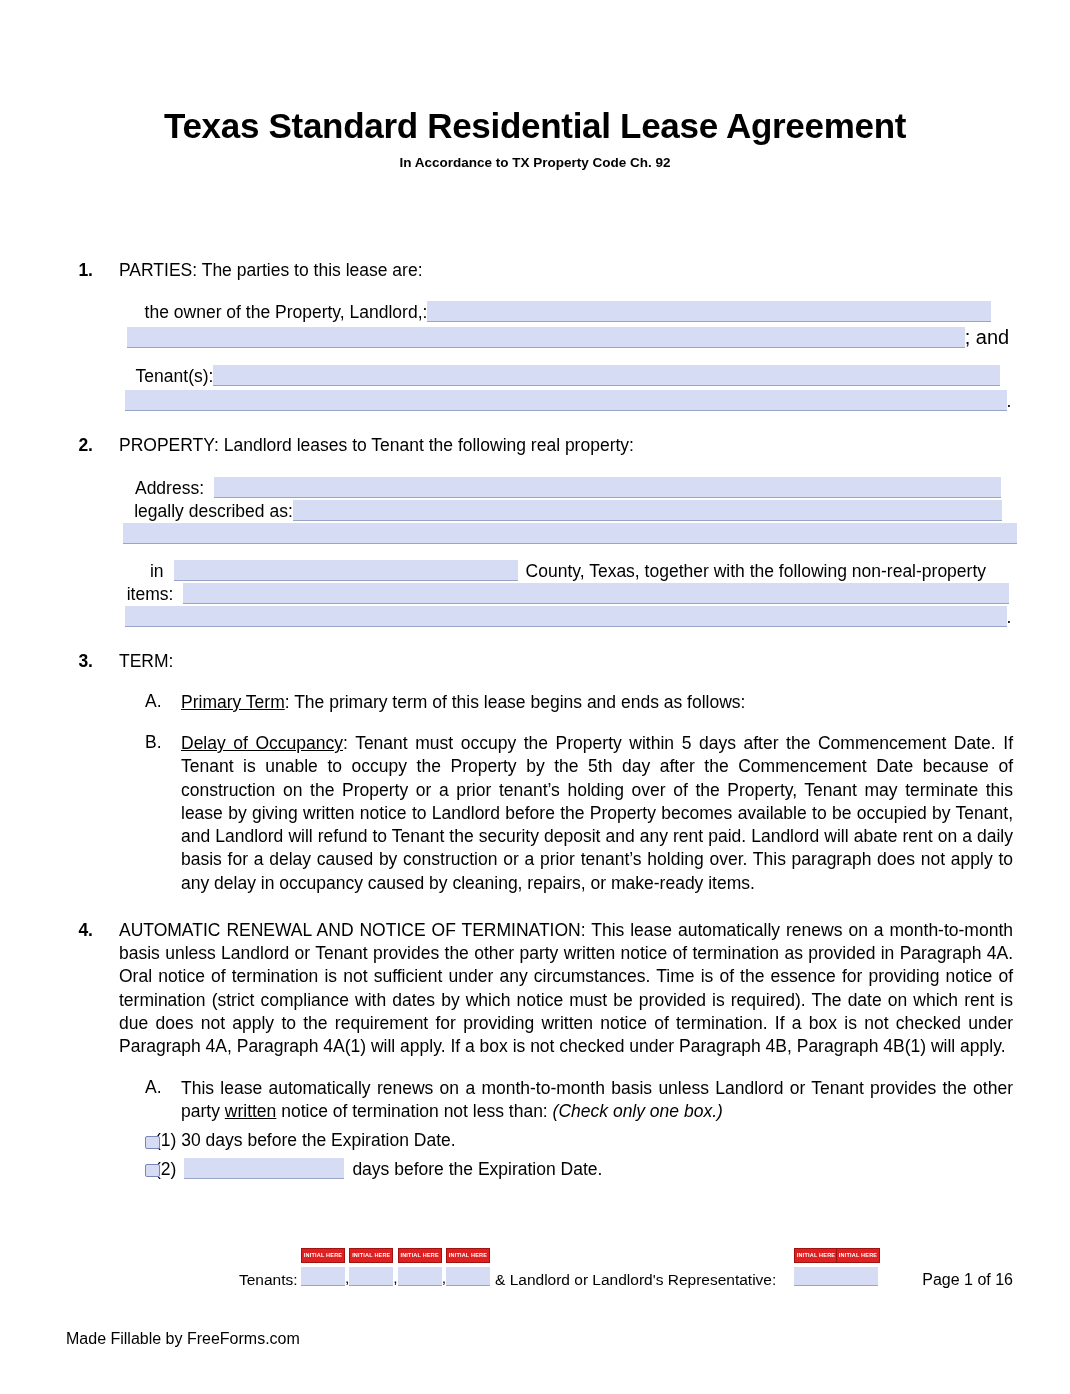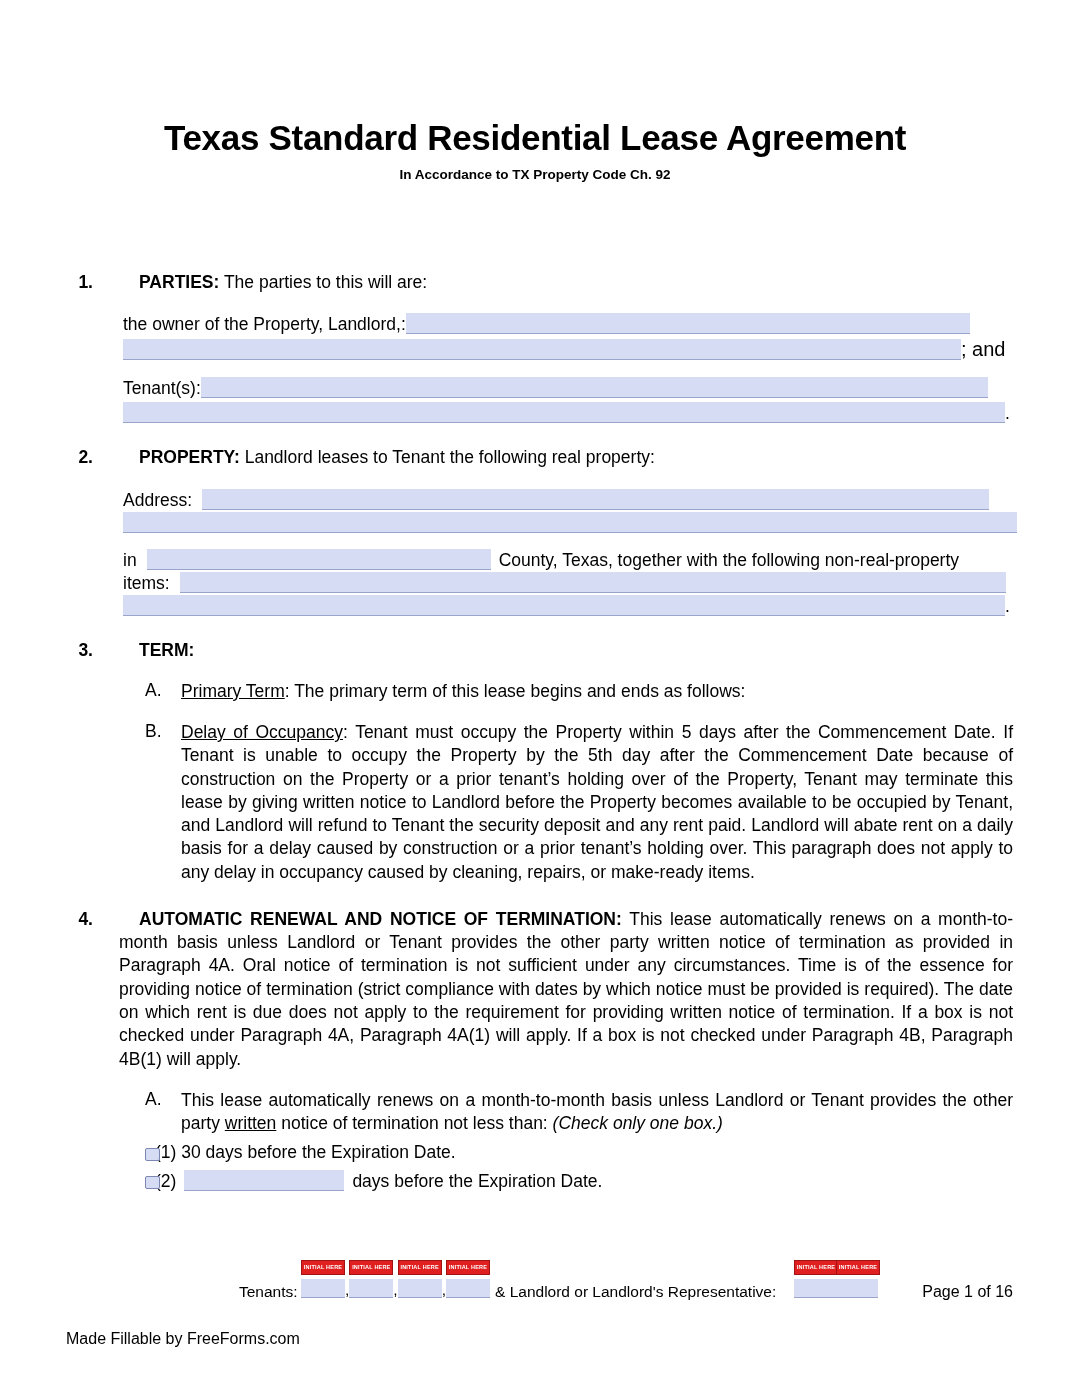--- a/index.html
+++ b/index.html
@@ -15,21 +15,21 @@
     position: relative;
     width: 1070px;
     height: 1394px;
     background: #ffffff;
     box-sizing: border-box;
     overflow: hidden;
   }
   .sheet {
     position: absolute;
     left: 57px;
-    top: 16px;
+    top: 4px;
     width: 956px;
     height: 1052px;
   }
   .doc-title {
     text-align: center;
     font-size: 35px;
     font-weight: bold;
     letter-spacing: -0.3px;
     margin-top: 104px;
     line-height: 1.05;
@@ -59,37 +59,37 @@
     text-align: right;
     font-weight: bold;
     font-size: 17.5px;
   }
   .clause-body {
     margin-left: 36px;
     padding-left: 26px;
     text-align: justify;
   }
   .lbl {
-    font-weight: bold;
-    margin-left: 20px;
+    font-weight: normal;
   }
   .indent {
     margin-left: 62px;
     padding-left: 4px;
   }
   .fill {
     display: inline-block;
     background: #d6dcf3;
     border-bottom: 1px solid #9aa3c9;
     height: 20px;
     vertical-align: -4px;
   }
   .row-line {
     white-space: nowrap;
     margin-top: 3px;
+    text-align: center;
   }
   .sub {
     position: relative;
     margin-left: 62px;
     padding-left: 0px;
     margin-top: 14px;
   }
   .sub-letter {
     position: absolute;
     left: 26px;
@@ -193,21 +193,21 @@
 
     <div class="doc-title">Texas Standard Residential Lease Agreement</div>
     <div class="doc-subtitle">In Accordance to TX Property Code Ch. 92</div>
 
     <div class="body-area">
 
       <div class="clause">
         <span class="num">1.</span>
         <div class="clause-body">
           <span class="lbl">PARTIES:</span>
-          <span>The parties to this will are:</span>
+          <span>The parties to this lease are:</span>
         </div>
       </div>
 
       <div style="height:16px"></div>
 
       <div class="indent">
         <div class="row-line">
           <span style="font-size:17.5px">the owner of the Property, Landlord,:</span><span class="fill" style="width:564px"></span>
         </div>
         <div class="row-line">
@@ -236,20 +236,23 @@
         </div>
       </div>
 
       <div style="height:16px"></div>
 
       <div class="indent">
         <div class="row-line">
           <span style="font-size:17.5px">Address:</span><span class="fill" style="width:787px;margin-left:10px"></span>
         </div>
         <div class="row-line" style="margin-top:1px">
+          <span style="font-size:17.5px">legally described as:</span><span class="fill" style="width:709px"></span>
+        </div>
+        <div class="row-line" style="margin-top:1px">
           <span class="fill" style="width:894px"></span>
         </div>
         <div class="row-line" style="margin-top:16px">
           <span style="font-size:17.5px">in</span><span class="fill" style="width:344px;margin-left:10px;margin-right:8px"></span><span style="font-size:17.5px">County, Texas, together with the following non-real-property</span>
         </div>
         <div class="row-line" style="margin-top:1px">
           <span style="font-size:17.5px">items:</span><span class="fill" style="width:826px;margin-left:10px"></span>
         </div>
         <div class="row-line" style="margin-top:1px">
           <span class="fill" style="width:882px"></span><span style="font-size:17.5px">.</span>

